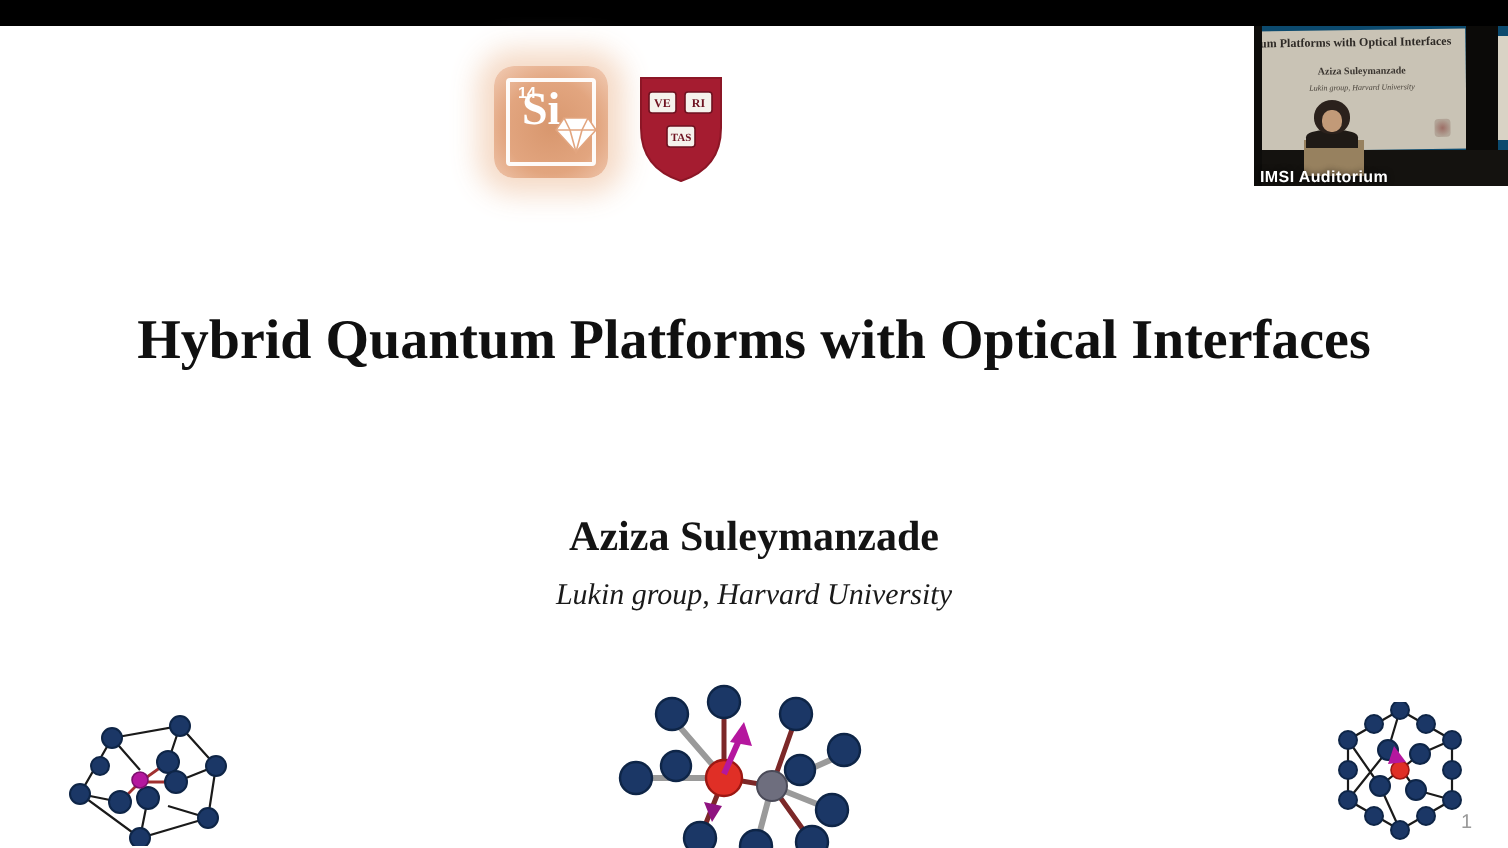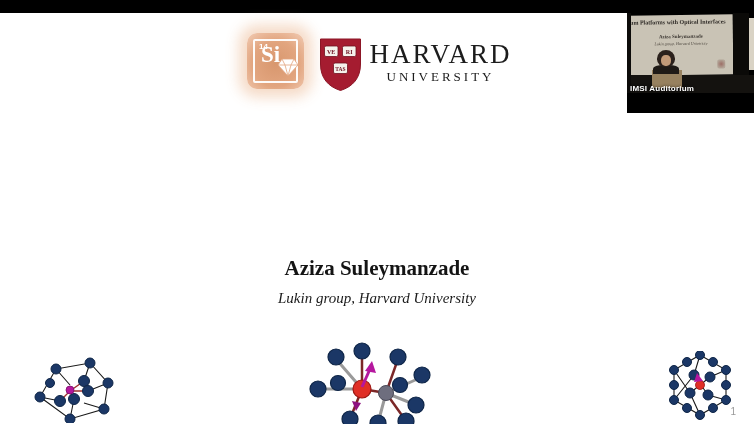--- a/index.html
+++ b/index.html
@@ -32,21 +32,21 @@
                font-style:italic;font-size:15px;color:#1a1a1a;}
 
   
   .mol-left{position:absolute;left:26px;top:357px;}
   .mol-center{position:absolute;left:302px;top:341px;}
   .mol-right{position:absolute;left:650px;top:351px;}
 
   .page-number{position:absolute;right:18px;bottom:7px;font:10px "Liberation Sans",sans-serif;color:#9a9a9a;}
 
   
-  .webcam{position:absolute;left:627px;top:13px;width:127px;height:100px;background:#000000;overflow:hidden;}
+  .webcam{position:absolute;left:627px;top:13px;width:127px;height:80px;background:#0c4a6e;overflow:hidden;}
   .wc-screen{position:absolute;left:2px;top:2px;width:104px;height:60px;background:#c9c3b5;
              transform:rotate(-0.8deg);overflow:hidden;}
   .wc-line1{margin:4px 0 0 -4px;font:bold 6px "Liberation Serif",serif;color:#2e2a26;white-space:nowrap;}
   .wc-line2{margin:9px 0 0 0;text-align:center;font:bold 5px "Liberation Serif",serif;color:#3a3530;white-space:nowrap;}
   .wc-line3{margin:2px 0 0 0;text-align:center;font:italic 4px "Liberation Serif",serif;color:#4a443c;white-space:nowrap;}
   .wc-slide-logo{position:absolute;right:8px;bottom:6px;width:8px;height:9px;
                  background:radial-gradient(circle,#8a4a44 0%, #a8978a 70%);opacity:0.7;border-radius:2px;}
   .wc-dark-band{position:absolute;left:0;top:62px;width:127px;height:18px;background:#14120f;}
   .wc-left-shade{position:absolute;left:0;top:0;width:4px;height:80px;background:#0d0c0a;}
   .wc-right-dark{position:absolute;left:106px;top:0;width:16px;height:80px;background:#0b0a08;}
@@ -82,25 +82,22 @@
     <g>
       <rect x="6.5" y="9" width="13.5" height="10.5" rx="1.5" fill="#f5f2ec" stroke="#6e1220" stroke-width="0.8"></rect>
       <text x="13.2" y="16.6" font-size="6" font-weight="bold" text-anchor="middle" fill="#6e1220" font-family="Liberation Serif, serif">VE</text>
       <rect x="24.5" y="9" width="13.5" height="10.5" rx="1.5" fill="#f5f2ec" stroke="#6e1220" stroke-width="0.8"></rect>
       <text x="31.2" y="16.6" font-size="6" font-weight="bold" text-anchor="middle" fill="#6e1220" font-family="Liberation Serif, serif">RI</text>
       <rect x="15.5" y="26" width="14" height="10.5" rx="1.5" fill="#f5f2ec" stroke="#6e1220" stroke-width="0.8"></rect>
       <text x="22.5" y="33.6" font-size="5.5" font-weight="bold" text-anchor="middle" fill="#6e1220" font-family="Liberation Serif, serif">TAS</text>
     </g>
   </svg>
 
-  <div class="harvard-block">
-    <div class="harvard-name">HARVARD</div>
-    <div class="harvard-sub">UNIVERSITY</div>
-  </div>
 
+  <div class="title">Hybrid Quantum Platforms with Optical Interfaces</div>
   <div class="author">Aziza Suleymanzade</div>
   <div class="affiliation">Lukin group, Harvard University</div>
 
   <svg class="mol-left" width="92" height="66" viewBox="0 0 92 66">
     <g stroke="#1a1a1a" stroke-width="1.1" fill="none">
       <path d="M30,12 L64,6 L82,26 L78,52 L44,62 L14,40 Z"></path>
       <path d="M30,12 L44,28 M64,6 L58,24 M82,26 L62,34 M14,40 L34,44 M44,62 L48,42 M78,52 L58,46"></path>
     </g>
     <g stroke="#a03030" stroke-width="1.4">
       <path d="M44,34 L58,24 M44,34 L34,44 M44,34 L48,42 M44,34 L62,34"></path>

